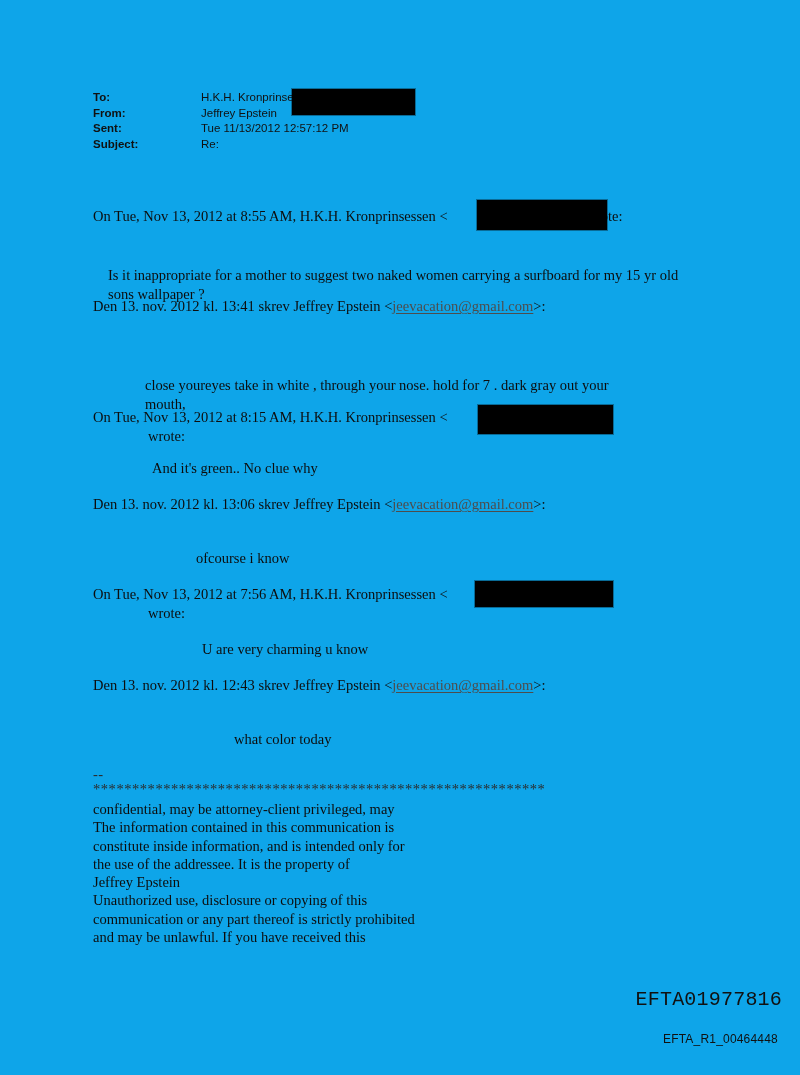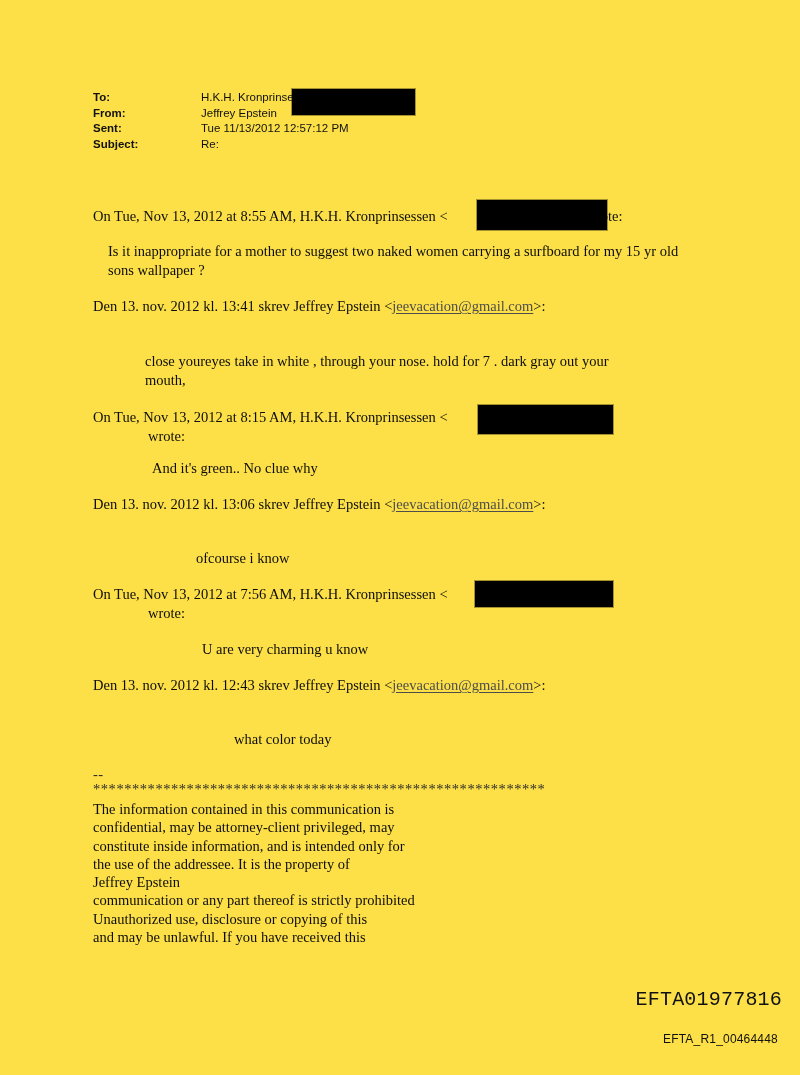--- a/index.html
+++ b/index.html
@@ -9,21 +9,21 @@
     background: #ffffff;
   }
   body {
     font-family: "Liberation Serif", serif;
     color: #000000;
   }
   .page {
     position: relative;
     width: 800px;
     height: 1075px;
-    background: #fde047;
+    background: #0ea5e9;
     overflow: hidden;
   }
 
   
   .hdr {
     position: absolute;
     left: 93px;
     top: 90px;
     font-family: "Liberation Sans", sans-serif;
     font-size: 11.5px;
@@ -54,21 +54,21 @@
   
   .ln {
     position: absolute;
     font-family: "Liberation Serif", serif;
     font-size: 14.5px;
     line-height: 19px;
     color: #0d0d0d;
     white-space: pre-wrap;
   }
   .ln.attrib { white-space: nowrap; }
-  .wrapbox { white-space: normal; }
+  .wrapbox { white-space: normal; margin-top: 24px; }
 
   .mail {
     color: #4d4d4d;
     text-decoration: underline;
     text-underline-offset: 2px;
   }
 
   .stars {
     position: absolute;
     font-family: "Liberation Serif", serif;
@@ -184,26 +184,26 @@
   <div class="ln attrib" style="left:93px; top:676px;">
     <span>Den 13. nov. 2012 kl. 12:43 skrev Jeffrey Epstein &lt;</span><span class="mail">jeevacation@gmail.com</span><span>&gt;:</span>
   </div>
 
   <div class="ln" style="left:234px; top:730px;">what color today</div>
 
   <div class="dashes" style="left:93px; top:766px;">--</div>
   <div class="stars" style="left:93px; top:781px;">**********************************************************</div>
 
   <div class="disclaimer">
+    <div>confidential, may be attorney-client privileged, may</div>
     <div>The information contained in this communication is</div>
-    <div>confidential, may be attorney-client privileged, may</div>
     <div>constitute inside information, and is intended only for</div>
     <div>the use of the addressee. It is the property of</div>
     <div>Jeffrey Epstein</div>
+    <div>Unauthorized use, disclosure or copying of this</div>
     <div>communication or any part thereof is strictly prohibited</div>
-    <div>Unauthorized use, disclosure or copying of this</div>
     <div>and may be unlawful. If you have received this</div>
   </div>
 
   <div class="bates1">EFTA_R1_00464448</div>
   <div class="bates2">EFTA01977816</div>
 
 </div>
 
 </body></html>

